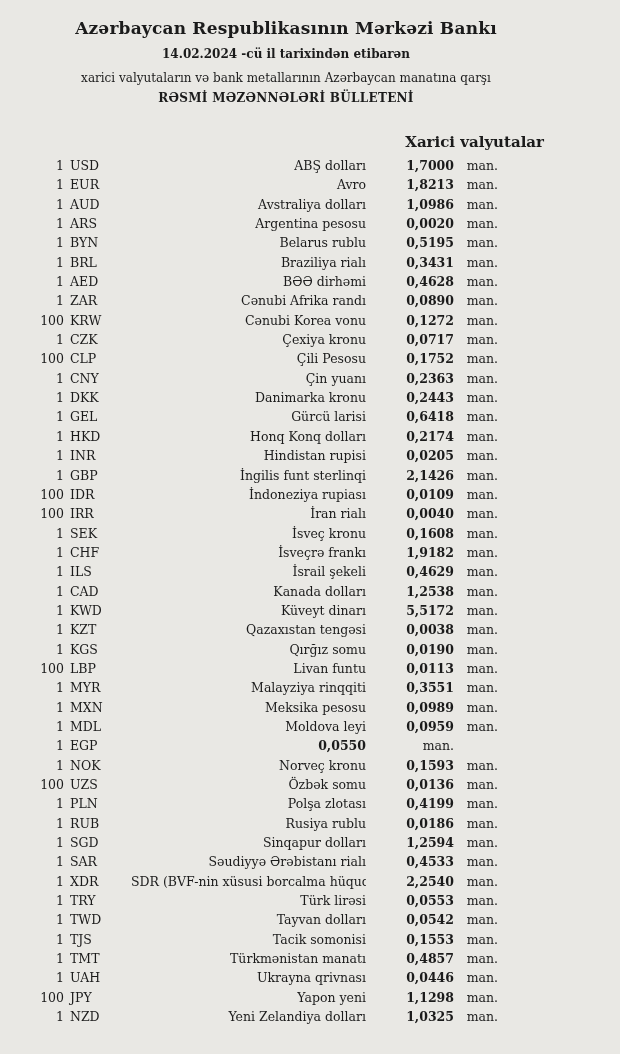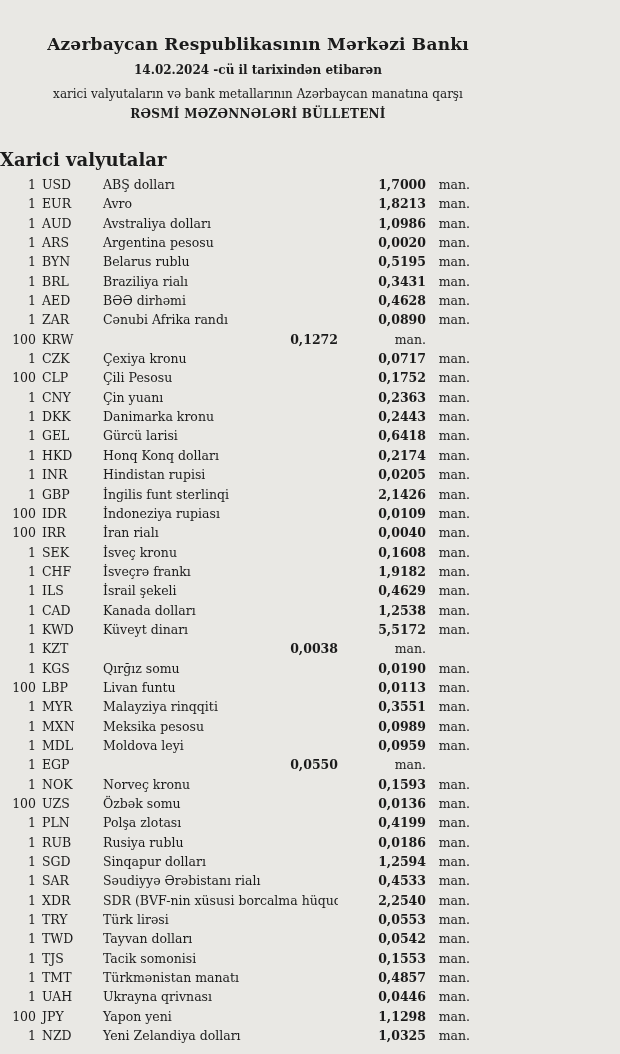--- a/index.html
+++ b/index.html
@@ -7,21 +7,22 @@
   body {
     width: 620px;
     min-height: 1054px;
     background: #e9e8e4;
     color: #1b1b1b;
     font-family: "DejaVu Serif", "Liberation Serif", serif;
   }
   .page {
     width: 516px;
     min-height: 1054px;
-    padding-top: 26px;
+    padding-top: 10px;
+    margin-left: 28px;
   }
   .header { text-align: center; }
   .title {
     font-size: 17px;
     font-weight: bold;
     margin: 8px 0 9px 0;
     letter-spacing: 0.2px;
   }
   .date-line {
     font-size: 12px;
@@ -32,38 +33,38 @@
     font-size: 12px;
     font-weight: normal;
     margin-bottom: 6px;
   }
   .bulletin-title {
     font-size: 12px;
     font-weight: bold;
     letter-spacing: 0.3px;
   }
   .section-title {
-    font-size: 18px;
+    font-size: 15px;
     font-weight: bold;
-    text-align: left;
+    text-align: right;
     margin: 28px 0 5px 0;
   }
   .table {
     margin: 0 46px 0 10px;
   }
   .row {
     display: grid;
     grid-template-columns: 32px 56px auto 88px 44px;
     line-height: 19.35px;
     font-size: 12.5px;
     white-space: nowrap;
   }
   .cell.qty  { text-align: right; padding-right: 6px; }
   .cell.code { text-align: left; }
-  .cell.name { text-align: left; padding-left: 5px; overflow: hidden; }
+  .cell.name { text-align: right; padding-left: 5px; overflow: hidden; }
   .cell.rate { text-align: right; font-weight: bold; }
   .cell.unit { text-align: right; padding-left: 9px; }
 </style>
 </head>
 <body>
 
 <div class="page">
   <header class="header">
     <h1 class="title">Azərbaycan Respublikasının Mərkəzi Bankı</h1>
     <div class="date-line">14.02.2024 -cü il tarixindən etibarən</div>
@@ -126,20 +127,21 @@
       <div class="row">
         <span class="cell qty">1</span>
         <span class="cell code">ZAR</span>
         <span class="cell name">Cənubi Afrika randı</span>
         <span class="cell rate">0,0890</span>
         <span class="cell unit">man.</span>
       </div>
       <div class="row">
         <span class="cell qty">100</span>
         <span class="cell code">KRW</span>
+        <span class="cell name">Cənubi Korea vonu</span>
         <span class="cell rate">0,1272</span>
         <span class="cell unit">man.</span>
       </div>
       <div class="row">
         <span class="cell qty">1</span>
         <span class="cell code">CZK</span>
         <span class="cell name">Çexiya kronu</span>
         <span class="cell rate">0,0717</span>
         <span class="cell unit">man.</span>
       </div>
@@ -237,20 +239,21 @@
       <div class="row">
         <span class="cell qty">1</span>
         <span class="cell code">KWD</span>
         <span class="cell name">Küveyt dinarı</span>
         <span class="cell rate">5,5172</span>
         <span class="cell unit">man.</span>
       </div>
       <div class="row">
         <span class="cell qty">1</span>
         <span class="cell code">KZT</span>
+        <span class="cell name">Qazaxıstan tengəsi</span>
         <span class="cell rate">0,0038</span>
         <span class="cell unit">man.</span>
       </div>
       <div class="row">
         <span class="cell qty">1</span>
         <span class="cell code">KGS</span>
         <span class="cell name">Qırğız somu</span>
         <span class="cell rate">0,0190</span>
         <span class="cell unit">man.</span>
       </div>

